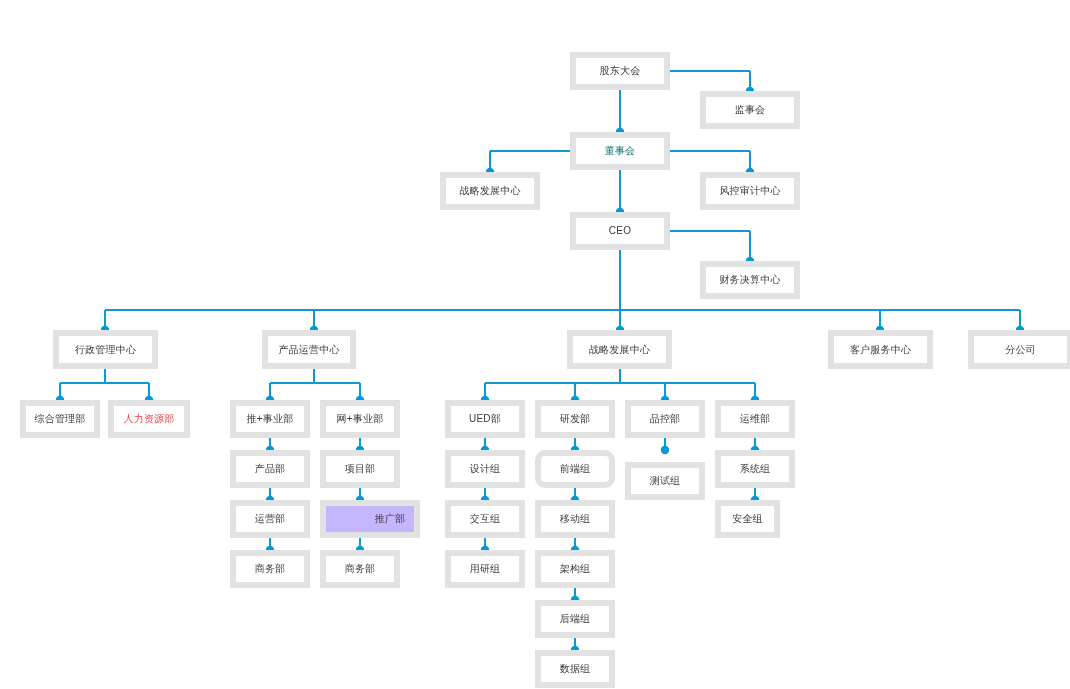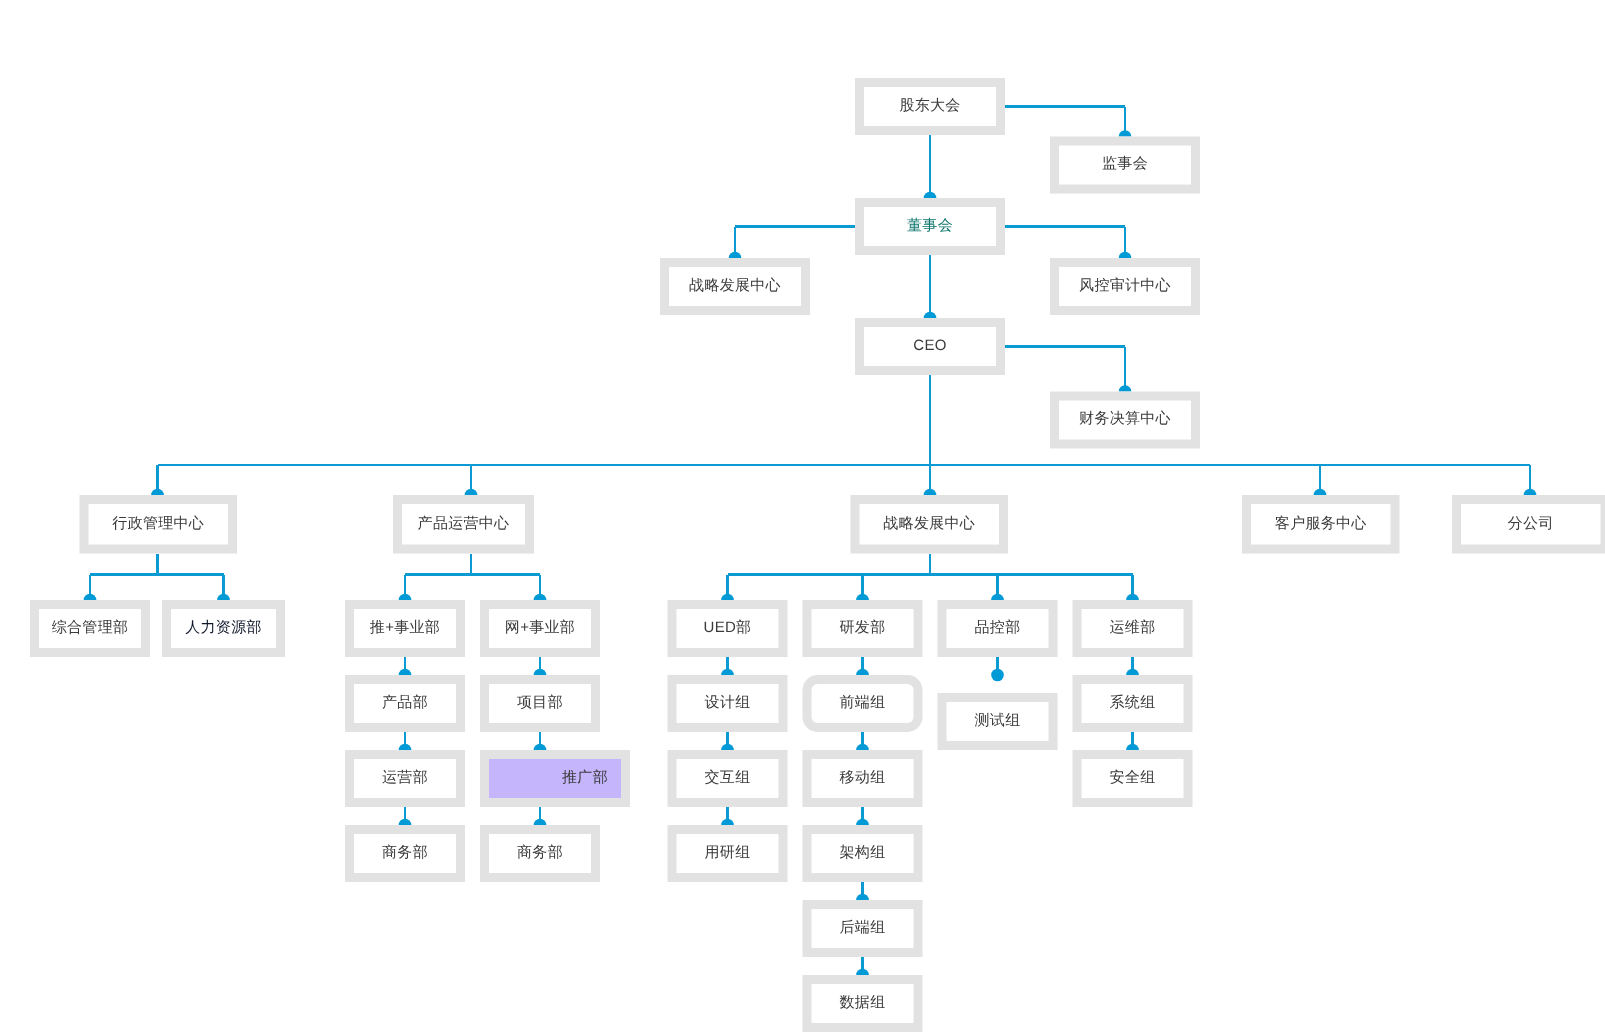--- a/index.html
+++ b/index.html
@@ -140,21 +140,21 @@
       <div class="node" style="left: 440px; top: 172px; width: 100px; height: 38px; border-color: rgb(226, 226, 226); background: rgb(255, 255, 255); color: rgb(58, 58, 58);">战略发展中心</div>
       <div class="node" style="left: 700px; top: 172px; width: 100px; height: 38px; border-color: rgb(226, 226, 226); background: rgb(255, 255, 255); color: rgb(58, 58, 58);">风控审计中心</div>
       <div class="node" style="left: 570px; top: 212px; width: 100px; height: 38px; border-color: rgb(226, 226, 226); background: rgb(255, 255, 255); color: rgb(58, 58, 58); text-align: right;">CEO</div>
       <div class="node" style="left: 700px; top: 261px; width: 100px; height: 38px; border-color: rgb(226, 226, 226); background: rgb(255, 255, 255); color: rgb(58, 58, 58);">财务决算中心</div>
       <div class="node" style="left: 53px; top: 330px; width: 105px; height: 39px; border-color: rgb(226, 226, 226); background: rgb(255, 255, 255); color: rgb(58, 58, 58);">行政管理中心</div>
       <div class="node" style="left: 262px; top: 330px; width: 94px; height: 39px; border-color: rgb(226, 226, 226); background: rgb(255, 255, 255); color: rgb(58, 58, 58);">产品运营中心</div>
       <div class="node" style="left: 567px; top: 330px; width: 105px; height: 39px; border-color: rgb(226, 226, 226); background: rgb(255, 255, 255); color: rgb(58, 58, 58);">战略发展中心</div>
       <div class="node" style="left: 828px; top: 330px; width: 105px; height: 39px; border-color: rgb(226, 226, 226); background: rgb(255, 255, 255); color: rgb(58, 58, 58);">客户服务中心</div>
       <div class="node" style="left: 968px; top: 330px; width: 105px; height: 39px; border-color: rgb(226, 226, 226); background: rgb(255, 255, 255); color: rgb(58, 58, 58);">分公司</div>
       <div class="node" style="left: 20px; top: 400px; width: 80px; height: 38px; border-color: rgb(226, 226, 226); background: rgb(255, 255, 255); color: rgb(58, 58, 58);">综合管理部</div>
-      <div class="node" style="left: 108px; top: 400px; width: 82px; height: 38px; border-color: rgb(226, 226, 226); background: rgb(255, 255, 255); color: #0f172a;">人力资源部</div>
+      <div class="node" style="left: 108px; top: 400px; width: 82px; height: 38px; border-color: rgb(226, 226, 226); background: rgb(255, 255, 255); color: #ef4444;">人力资源部</div>
       <div class="node" style="left: 230px; top: 400px; width: 80px; height: 38px; border-color: rgb(226, 226, 226); background: rgb(255, 255, 255); color: rgb(58, 58, 58);">推+事业部</div>
       <div class="node" style="left: 230px; top: 450px; width: 80px; height: 38px; border-color: rgb(226, 226, 226); background: rgb(255, 255, 255); color: rgb(58, 58, 58);">产品部</div>
       <div class="node" style="left: 230px; top: 500px; width: 80px; height: 38px; border-color: rgb(226, 226, 226); background: rgb(255, 255, 255); color: rgb(58, 58, 58);">运营部</div>
       <div class="node" style="left: 230px; top: 550px; width: 80px; height: 38px; border-color: rgb(226, 226, 226); background: rgb(255, 255, 255); color: rgb(58, 58, 58);">商务部</div>
       <div class="node" style="left: 320px; top: 400px; width: 80px; height: 38px; border-color: rgb(226, 226, 226); background: rgb(255, 255, 255); color: rgb(58, 58, 58);">网+事业部</div>
       <div class="node" style="left: 320px; top: 450px; width: 80px; height: 38px; border-color: rgb(226, 226, 226); background: rgb(255, 255, 255); color: rgb(58, 58, 58);">项目部</div>
       <div class="node" style="left: 320px; top: 500px; width: 100px; height: 38px; border-color: rgb(226, 226, 226); background: #c4b5fd; color: rgb(58, 58, 58); padding-left: 40px;">推广部</div>
       <div class="node" style="left: 320px; top: 550px; width: 80px; height: 38px; border-color: rgb(226, 226, 226); background: rgb(255, 255, 255); color: rgb(58, 58, 58);">商务部</div>
       <div class="node" style="left: 445px; top: 400px; width: 80px; height: 38px; border-color: rgb(226, 226, 226); background: rgb(255, 255, 255); color: rgb(58, 58, 58);">UED部</div>
       <div class="node" style="left: 445px; top: 450px; width: 80px; height: 38px; border-color: rgb(226, 226, 226); background: rgb(255, 255, 255); color: rgb(58, 58, 58);">设计组</div>
@@ -163,15 +163,15 @@
       <div class="node" style="left: 535px; top: 400px; width: 80px; height: 38px; border-color: rgb(226, 226, 226); background: rgb(255, 255, 255); color: rgb(58, 58, 58);">研发部</div>
       <div class="node" style="left: 535px; top: 450px; width: 80px; height: 38px; border-color: rgb(226, 226, 226); background: rgb(255, 255, 255); color: rgb(58, 58, 58); border-radius: 10px;">前端组</div>
       <div class="node" style="left: 535px; top: 500px; width: 80px; height: 38px; border-color: rgb(226, 226, 226); background: rgb(255, 255, 255); color: rgb(58, 58, 58);">移动组</div>
       <div class="node" style="left: 535px; top: 550px; width: 80px; height: 38px; border-color: rgb(226, 226, 226); background: rgb(255, 255, 255); color: rgb(58, 58, 58);">架构组</div>
       <div class="node" style="left: 535px; top: 600px; width: 80px; height: 38px; border-color: rgb(226, 226, 226); background: rgb(255, 255, 255); color: rgb(58, 58, 58);">后端组</div>
       <div class="node" style="left: 535px; top: 650px; width: 80px; height: 38px; border-color: rgb(226, 226, 226); background: rgb(255, 255, 255); color: rgb(58, 58, 58);">数据组</div>
       <div class="node" style="left: 625px; top: 400px; width: 80px; height: 38px; border-color: rgb(226, 226, 226); background: rgb(255, 255, 255); color: rgb(58, 58, 58);">品控部</div>
       <div class="node" style="left: 625px; top: 462px; width: 80px; height: 38px; border-color: rgb(226, 226, 226); background: rgb(255, 255, 255); color: rgb(58, 58, 58);">测试组</div>
       <div class="node" style="left: 715px; top: 400px; width: 80px; height: 38px; border-color: rgb(226, 226, 226); background: rgb(255, 255, 255); color: rgb(58, 58, 58);">运维部</div>
       <div class="node" style="left: 715px; top: 450px; width: 80px; height: 38px; border-color: rgb(226, 226, 226); background: rgb(255, 255, 255); color: rgb(58, 58, 58);">系统组</div>
-      <div class="node" style="left: 715px; top: 500px; width: 80px; height: 38px; border-color: rgb(226, 226, 226); background: rgb(255, 255, 255); color: rgb(58, 58, 58); text-align: right;">安全组</div>
+      <div class="node" style="left: 715px; top: 500px; width: 65px; height: 38px; border-color: rgb(226, 226, 226); background: rgb(255, 255, 255); color: rgb(58, 58, 58); text-align: right;">安全组</div>
     </div>
 </div>
 
 </body></html>

